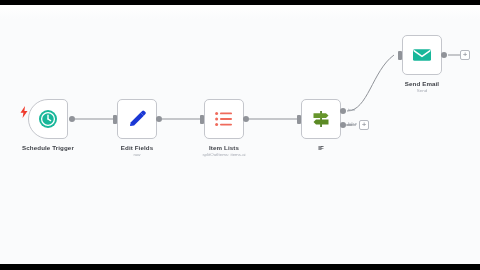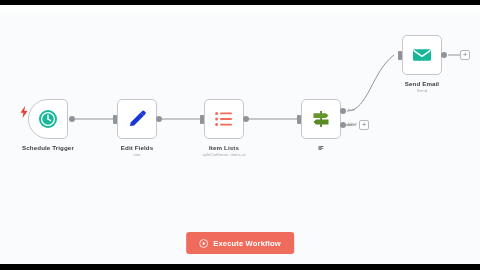--- a/index.html
+++ b/index.html
@@ -269,22 +269,15 @@
         <path d="M2.2 5.8 L10 11.4 L17.8 5.8" fill="none" stroke="#ffffff" stroke-width="1.5" stroke-linecap="round" stroke-linejoin="round"></path>
       </svg>
       <div class="node-label">Send Email</div>
       <div class="node-sub">Send</div>
     </div>
     <div class="dot" style="left:441px; top:47px;"></div>
     <div class="plus-btn" style="left:460px; top:45px;">
       <span>+</span>
     </div>
 
-    <button id="execute">
-      <svg class="play-ring" viewBox="0 0 12 12">
-        <circle cx="6" cy="6" r="5.3" fill="none" stroke="#ffffff" stroke-width="1.1"></circle>
-        <path d="M4.8 3.7 L8.6 6 L4.8 8.3 Z" fill="#ffffff"></path>
-      </svg>
-      <span>Execute Workflow</span>
-    </button>
 
   </div>
 </div>
 
 </body></html>

